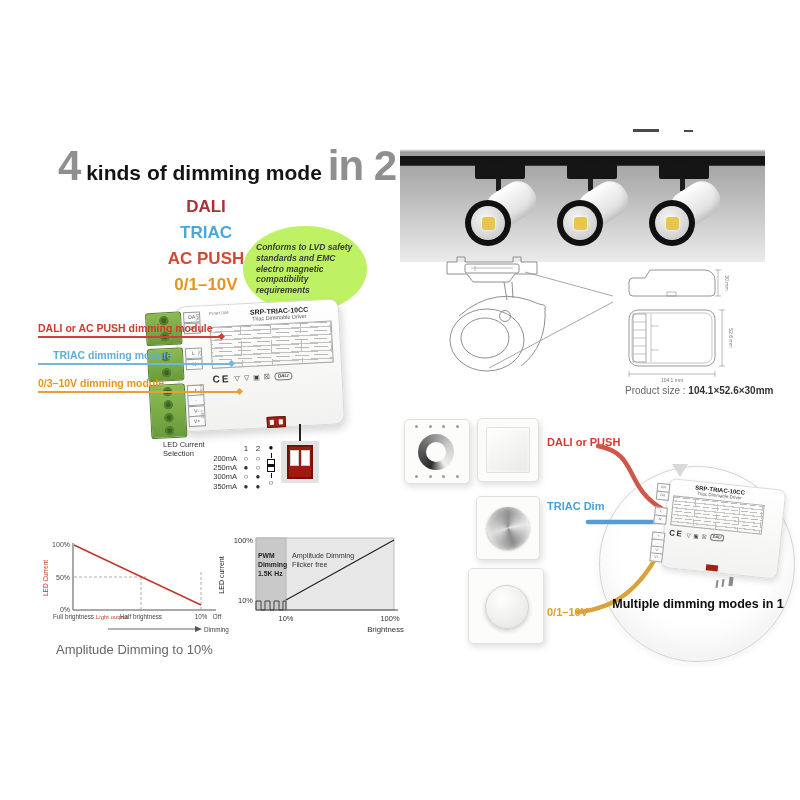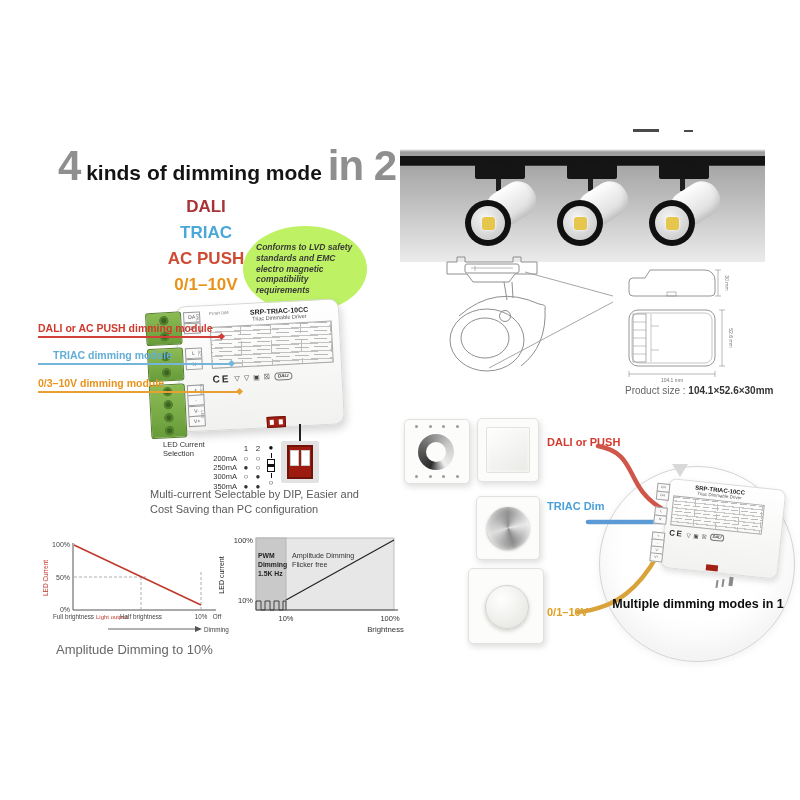--- a/index.html
+++ b/index.html
@@ -254,24 +254,20 @@
     </div>
   </div>
   <div class="abs legend">
     <div>●</div>
     <div class="legline"></div>
     <div class="legslider"></div>
     <div class="legline"></div>
     <div>○</div>
   </div>
 
-  <div class="abs dipnote">
-    <div>Multi-current Selectable by DIP, Easier and</div>
-    <div>Cost Saving than PC configuration</div>
-  </div>
 
   <svg class="abs" style="left:40px;top:516px;" width="190" height="128" viewBox="0 0 190 128">
     <text x="8" y="62" transform="rotate(-90 8 62)" font-size="6.5" fill="#c0392b" text-anchor="middle">LED Current</text>
     <text x="30" y="31" font-size="7" fill="#444" text-anchor="end">100%</text>
     <text x="30" y="64" font-size="7" fill="#444" text-anchor="end">50%</text>
     <text x="30" y="96" font-size="7" fill="#444" text-anchor="end">0%</text>
     <path d="M33,27 L33,94 L176,94" stroke="#555" stroke-width="1" fill="none"></path>
     <path d="M34,61 L106,61" stroke="#999" stroke-width="0.8" stroke-dasharray="3,2" fill="none"></path>
     <path d="M101,61 L101,94" stroke="#999" stroke-width="0.8" stroke-dasharray="3,2" fill="none"></path>
     <path d="M161,56 L161,94" stroke="#999" stroke-width="0.8" stroke-dasharray="3,2" fill="none"></path>

